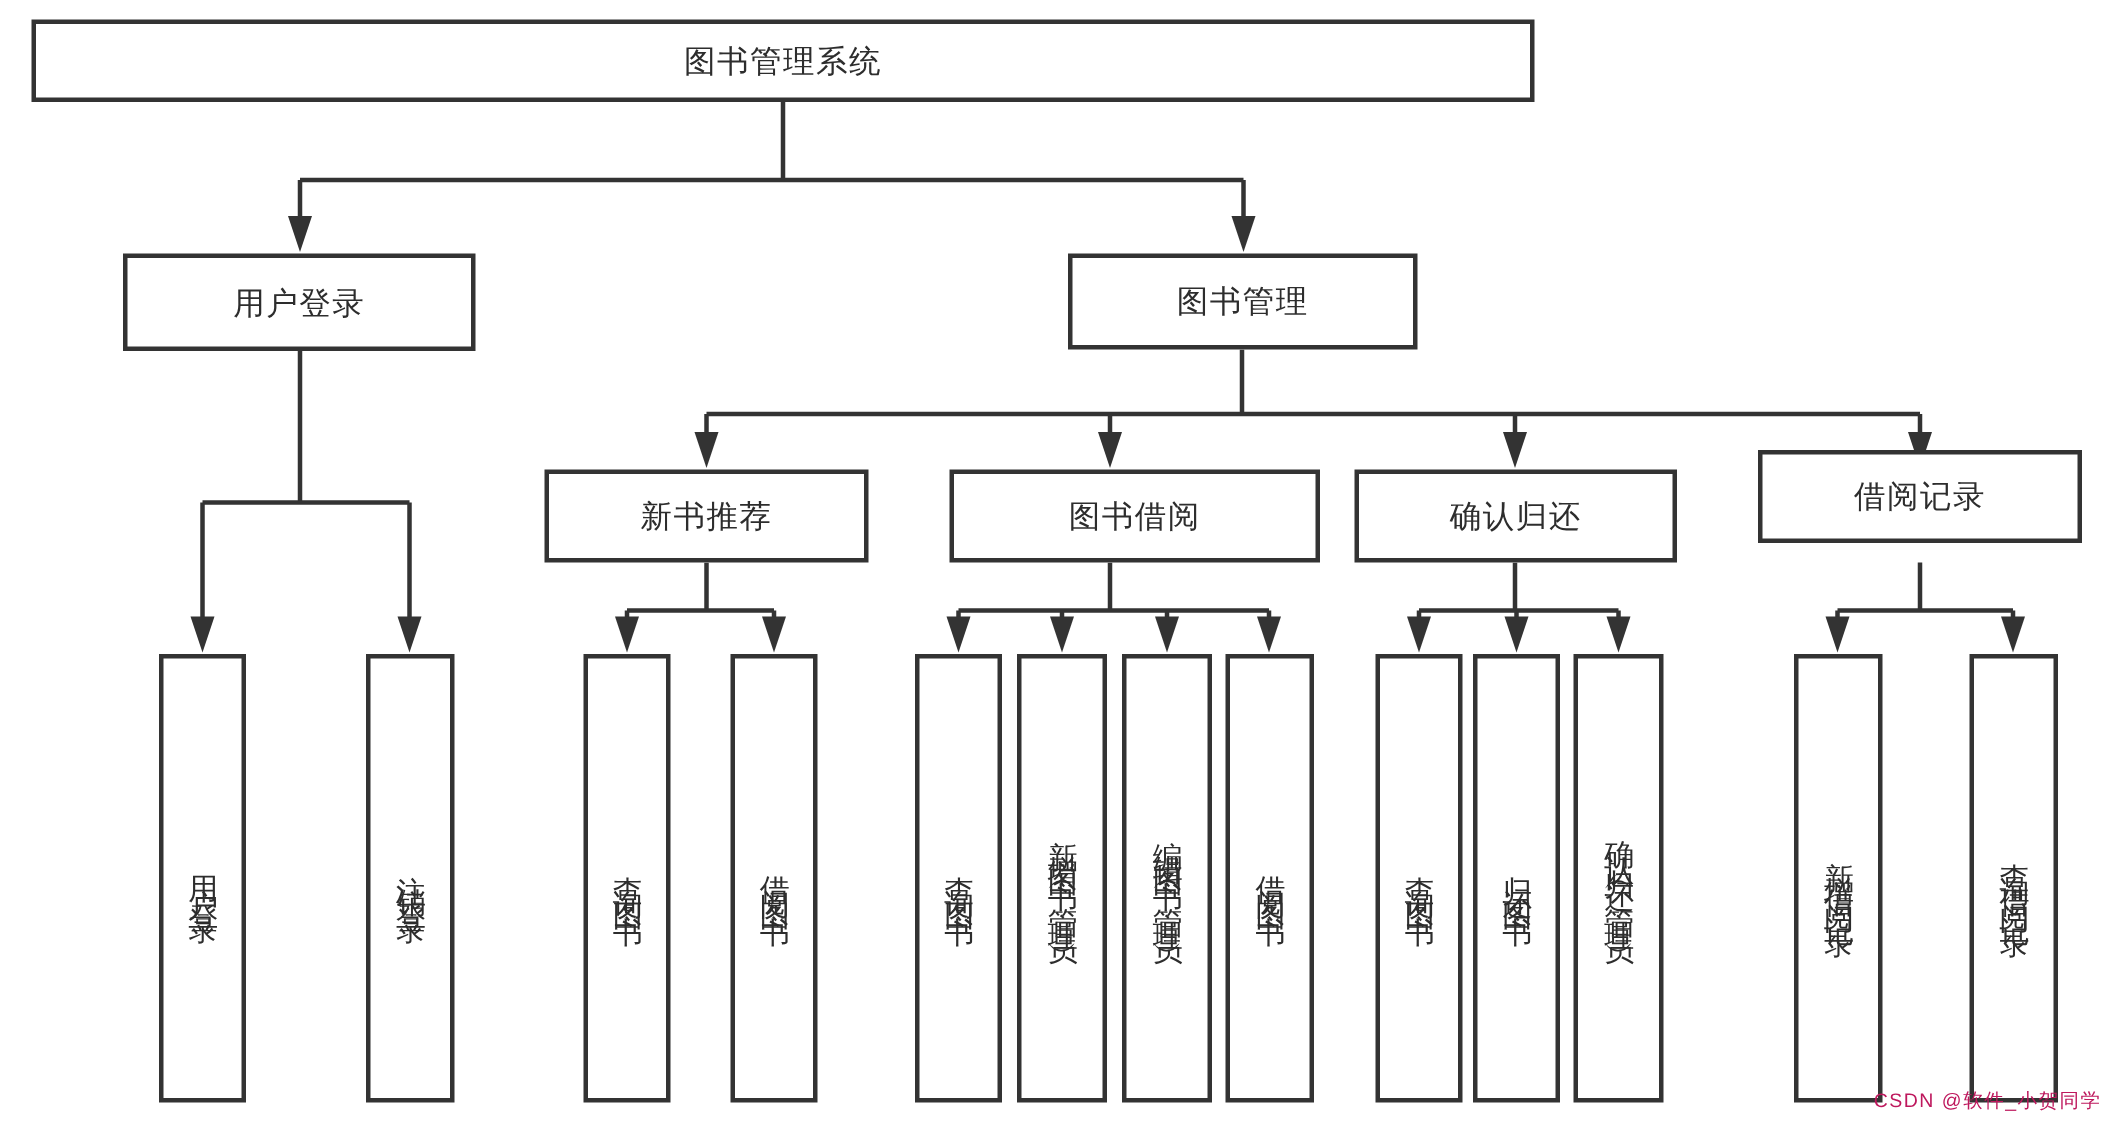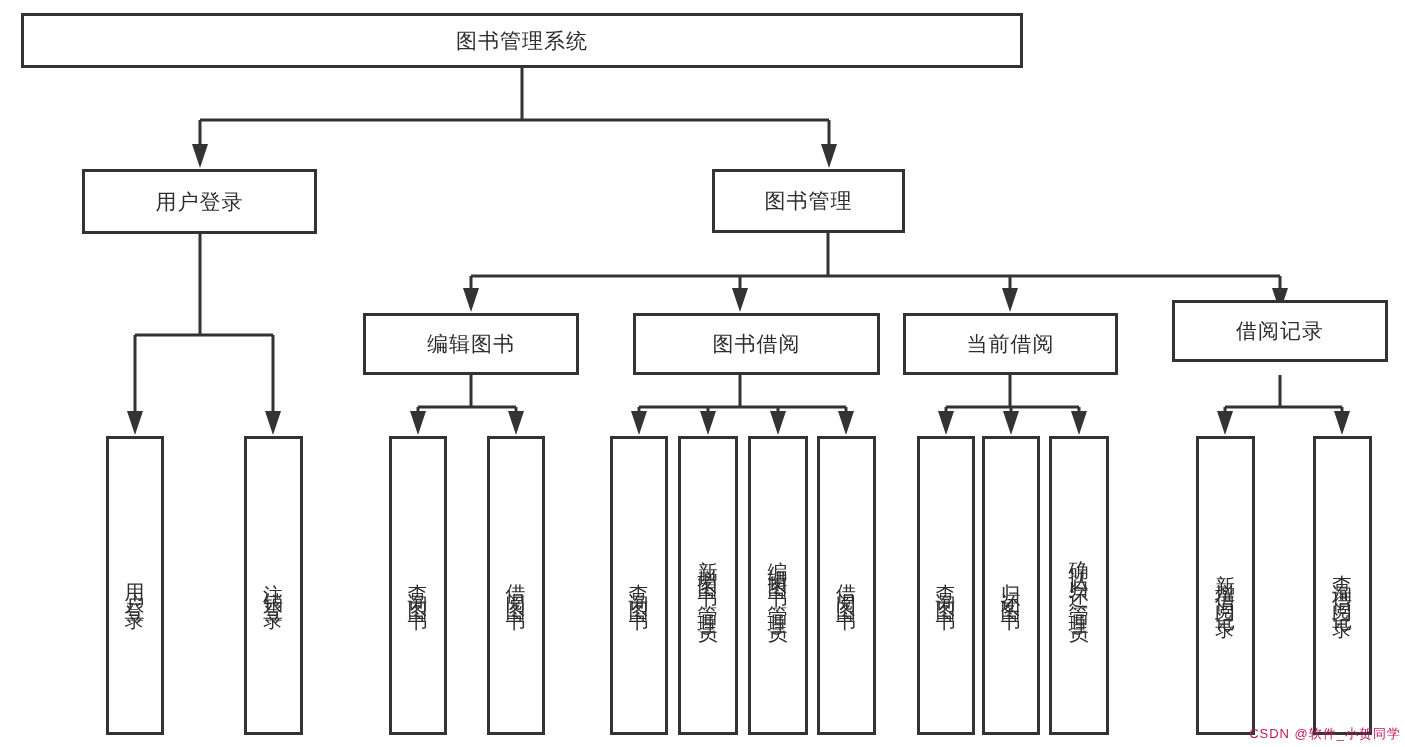--- a/index.html
+++ b/index.html
@@ -83,32 +83,32 @@
     </g>
   </svg>
 
   <div class="node hnode" style="left:21px;top:13px;width:1002px;height:55px">
     <span>图书管理系统</span>
   </div>
 
   <div class="node hnode" style="left:82px;top:169px;width:235px;height:65px">
     <span>用户登录</span>
   </div>
-  <div class="node hnode" style="left:712px;top:169px;width:193px;height:64px">
+  <div class="node hnode" style="left:712px;top:169px;width:233px;height:64px">
     <span>图书管理</span>
   </div>
 
   <div class="node hnode" style="left:363px;top:313px;width:216px;height:62px">
-    <span>编辑图书</span>
+    <span>新书推荐</span>
   </div>
   <div class="node hnode" style="left:633px;top:313px;width:247px;height:62px">
     <span>图书借阅</span>
   </div>
   <div class="node hnode" style="left:903px;top:313px;width:215px;height:62px">
-    <span>当前借阅</span>
+    <span>确认归还</span>
   </div>
   <div class="node hnode" style="left:1172px;top:300px;width:216px;height:62px">
     <span>借阅记录</span>
   </div>
 
   <div class="node leaf" style="left:106px;top:436px;width:58px;height:299px">
     <span class="vtext">用户登录</span>
   </div>
   <div class="node leaf" style="left:244px;top:436px;width:59px;height:299px">
     <span class="vtext">注销登录</span>

